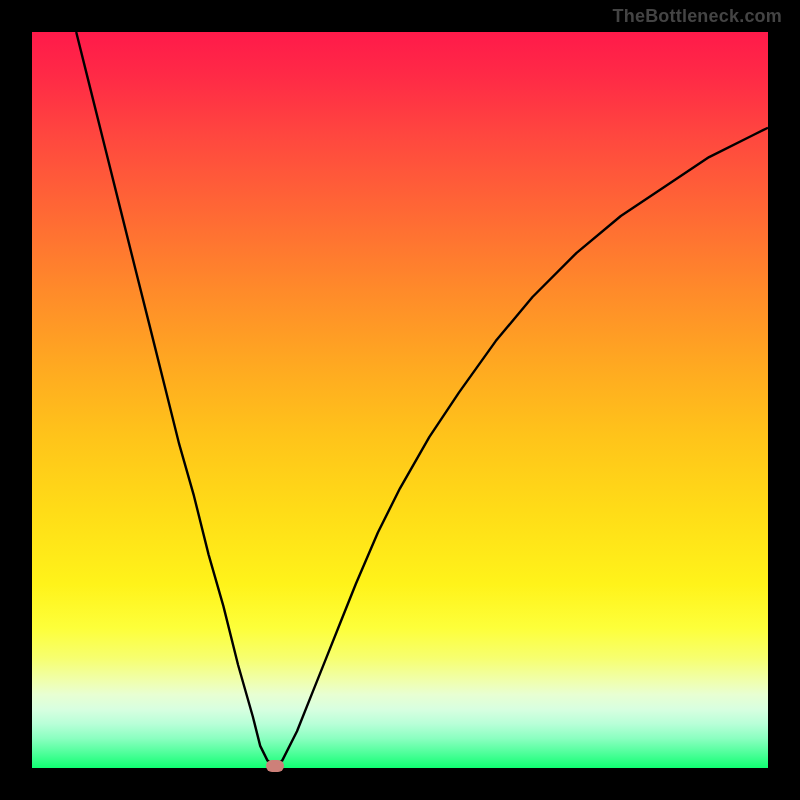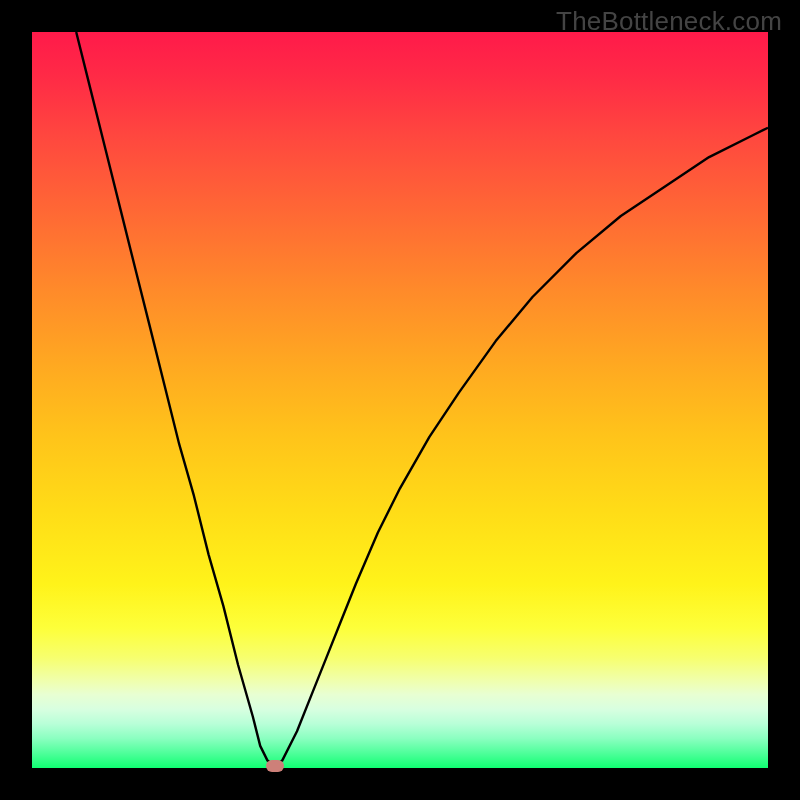--- a/index.html
+++ b/index.html
@@ -43,22 +43,22 @@
       #8affc0 96%,
       #4eff9a 98%,
       #10ff72 100%
     );
   }
   .watermark {
     position: absolute;
     top: 6px;
     right: 18px;
     color: #444;
-    font-size: 26px;
-    font-weight: 400;
+    font-size: 18px;
+    font-weight: 700;
     letter-spacing: 0.2px;
     user-select: none;
   }
   .curve-svg {
     position: absolute;
     left: 0;
     top: 0;
     width: 736px;
     height: 736px;
   }

